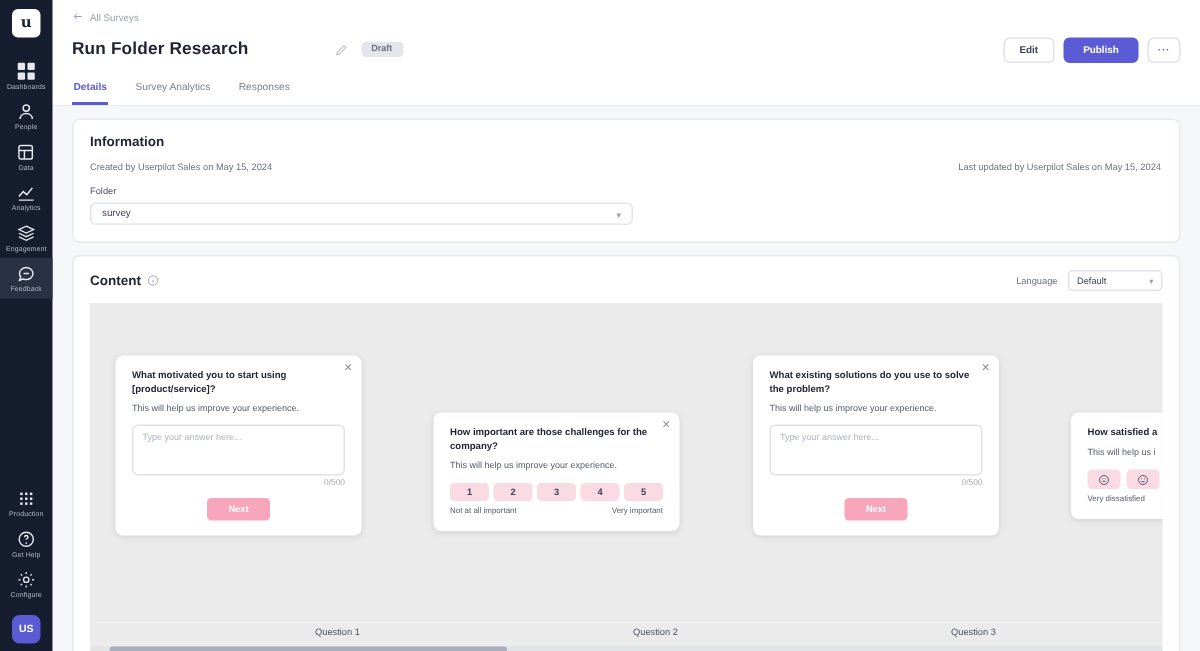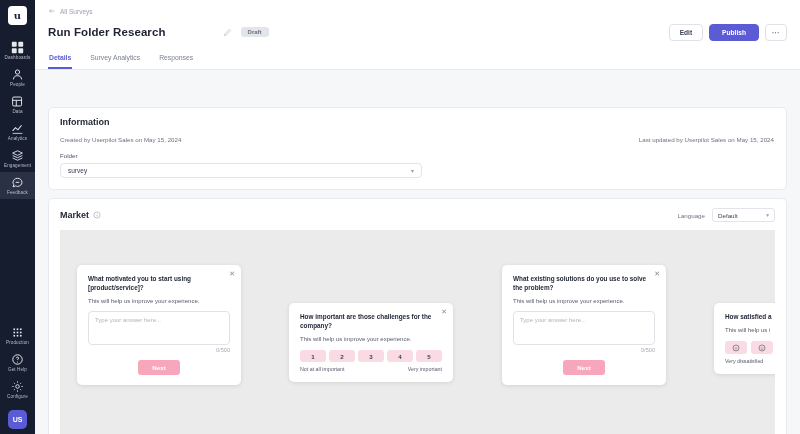--- a/index.html
+++ b/index.html
@@ -87,21 +87,21 @@
   }
   .tab {
     font-size: 6.8px; color: #7b8193; padding: 6px 1px 6px;
     border-bottom: 2px solid transparent; cursor: pointer;
   }
   .tab.active { color: #5b5bd6; font-weight: 600; border-bottom-color: #5b5bd6; }
 
   .scroll-area { flex: 1 1 auto; background: #f6f7f9; padding: 8px 13px 0 13px; overflow: hidden; }
 
   .card {
-    background: #fff; border: 1px solid #e8eaef; border-radius: 5px; margin-top: 29px;
+    background: #fff; border: 1px solid #e8eaef; border-radius: 5px;
   }
   .info-card { padding: 9px 11px 11px; }
   .sec-title { font-size: 9px; font-weight: 700; color: #1f2433; }
   .meta-row {
     display: flex; margin-top: 9px; font-size: 6.2px; color: #6c7280;
   }
   .meta-right { margin-left: auto; margin-right: 1px;}
   .field-label { font-size: 6.2px; color: #4c5262; margin-top: 9px; }
   .select {
     margin-top: 4px; width: 362px; height: 15px;
@@ -347,21 +347,21 @@
         </div>
         <div class="field-label">Folder</div>
         <div class="select">
           <span>survey</span>
           <span class="caret">▾</span>
         </div>
       </section>
 
       <section class="card content-card">
         <div class="content-head">
-          <span class="sec-title">Market</span>
+          <span class="sec-title">Content</span>
           <span class="info-i">
             <svg viewBox="0 0 16 16" fill="none" stroke="#9aa0ae" stroke-width="1.2">
                 <circle cx="8" cy="8" r="6.2"></circle>
                 <path d="M8 7.2v4M8 4.8v.6"></path>
               </svg>
           </span>
           <div class="lang-wrap">
             <span class="lang-lbl">Language</span>
             <div class="lang-select">
               <span>Default</span>

